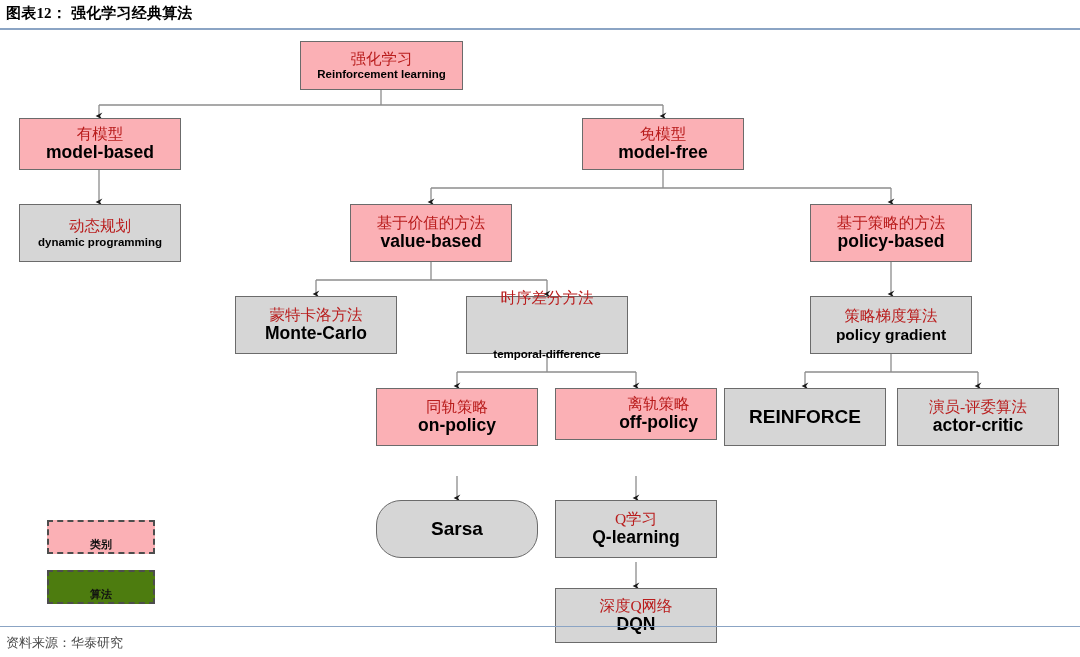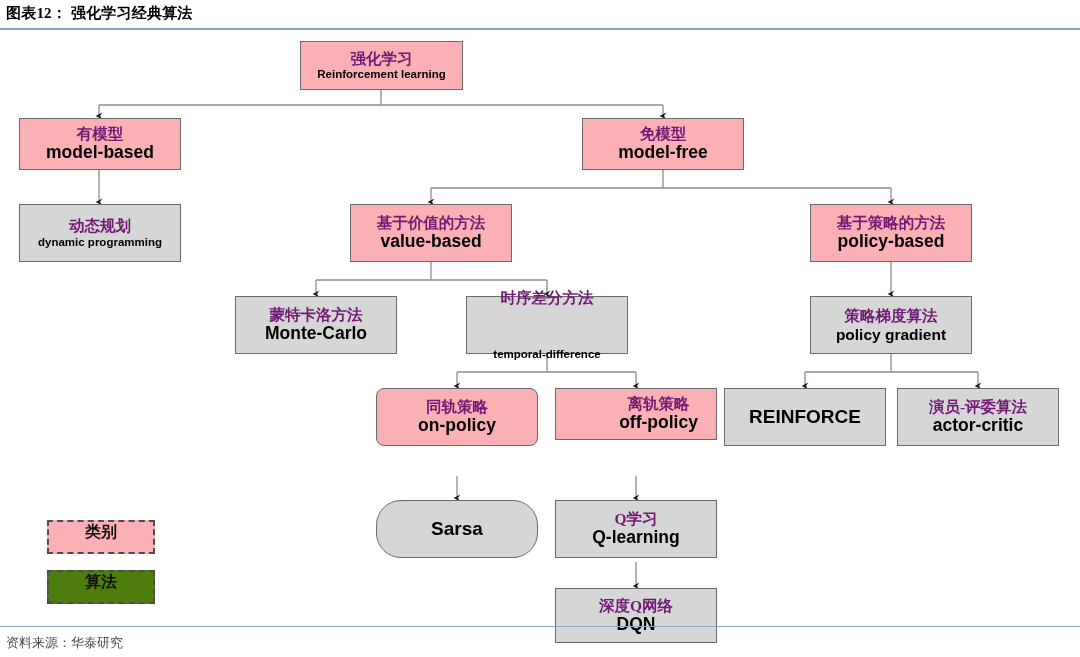--- a/index.html
+++ b/index.html
@@ -91,47 +91,47 @@
   .node.cat {
     background: #fbb0b5;
     border: 1.5px solid #6b6b6b;
   }
   .node.alg {
     background: #d6d6d6;
     border: 1.5px solid #6b6b6b;
   }
   .cn {
     font-family: "Liberation Serif", "DejaVu Serif", serif;
-    font-weight: bold;
-    color: #701a75;
+    font-weight: normal;
+    color: #b91c1c;
   }
   .en {
     font-family: "Liberation Sans", "DejaVu Sans", sans-serif;
     font-weight: bold;
     color: #000000;
   }
   .cn-15 { font-size: 15.5px; }
   .en-11 { font-size: 11.5px; }
   .en-15 { font-size: 15.5px; }
   .en-17 { font-size: 17.5px; }
   .en-19 { font-size: 19px; }
 
   .lineone { margin-bottom: 1px; }
 
   
   .legend-box {
     position: absolute;
     box-sizing: border-box;
     display: flex;
-    align-items: flex-start;
+    align-items: flex-end;
     justify-content: center;
     border: 2px dashed #4d4d4d;
     font-family: "Liberation Serif", "DejaVu Serif", serif;
     font-weight: bold;
-    font-size: 16px;
+    font-size: 11px;
     color: #111111;
   }
   .legend-box.cat { background: #fbb0b5; }
   .legend-box.alg { background: #4d7c0f; }
 </style>
 </head>
 <body>
 
 <div id="figure-header">
   <div id="figure-title">图表12： 强化学习经典算法</div>
@@ -223,21 +223,21 @@
   <div class="node alg" style="left:466px; top:266px; width:162px; height:58px;gap:40px;">
     <div class="cn cn-15 lineone">时序差分方法</div>
     <div class="en en-11">temporal-difference</div>
   </div>
 
   <div class="node alg" style="left:810px; top:266px; width:162px; height:58px;">
     <div class="cn cn-15 lineone">策略梯度算法</div>
     <div class="en en-15">policy gradient</div>
   </div>
 
-  <div class="node cat" style="left:376px; top:358px; width:162px; height:58px;border-radius:8px;">
+  <div class="node cat" style="left:376px; top:358px; width:162px; height:58px;">
     <div class="cn cn-15 lineone">同轨策略</div>
     <div class="en en-17">on-policy</div>
   </div>
 
   <div class="node cat" style="left:555px; top:358px; width:162px; height:52px;padding-left:45px;">
     <div class="cn cn-15 lineone">离轨策略</div>
     <div class="en en-17">off-policy</div>
   </div>
 
   <div class="node alg" style="left:724px; top:358px; width:162px; height:58px;">

